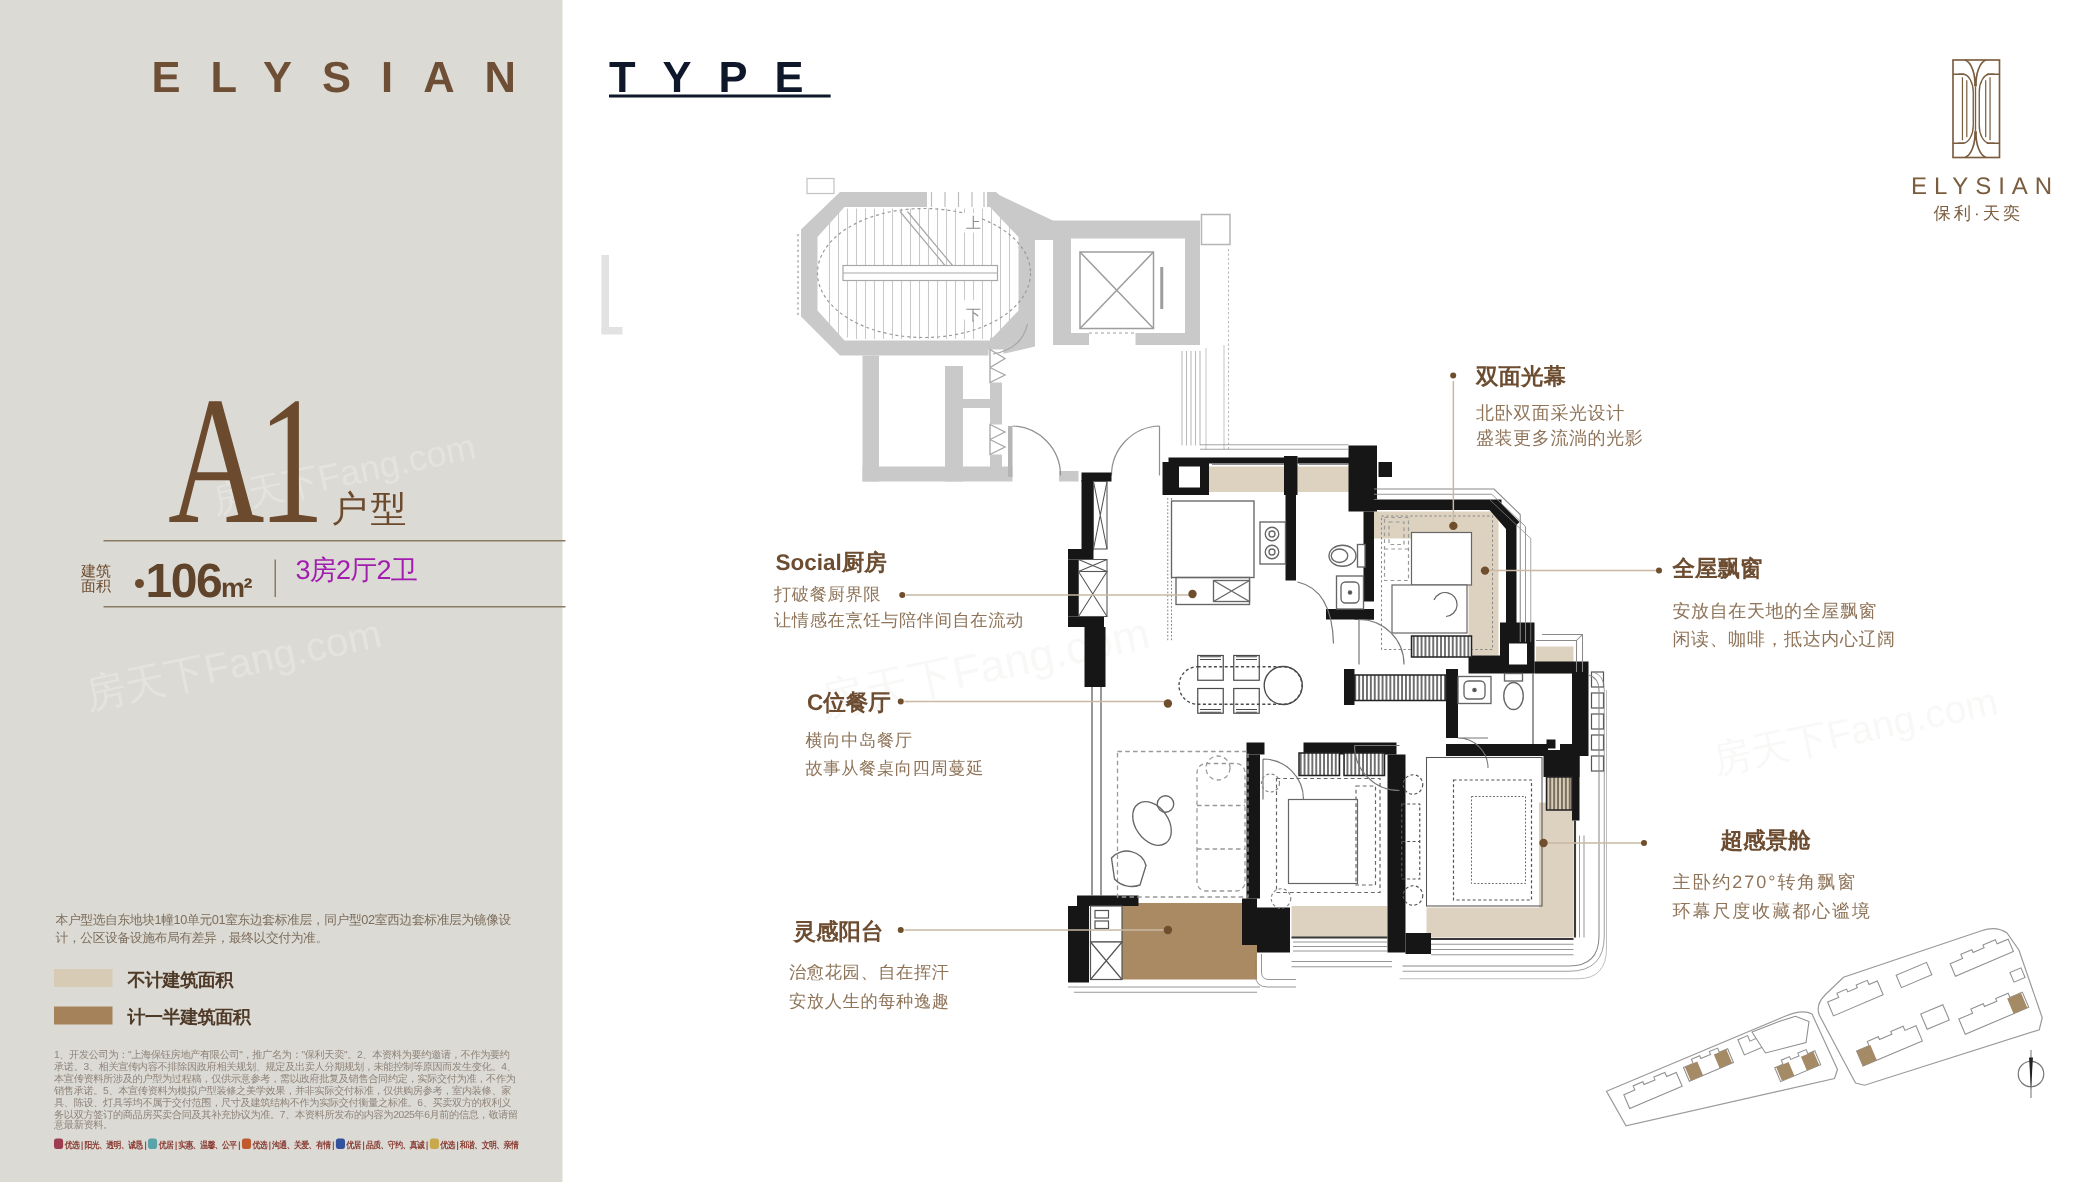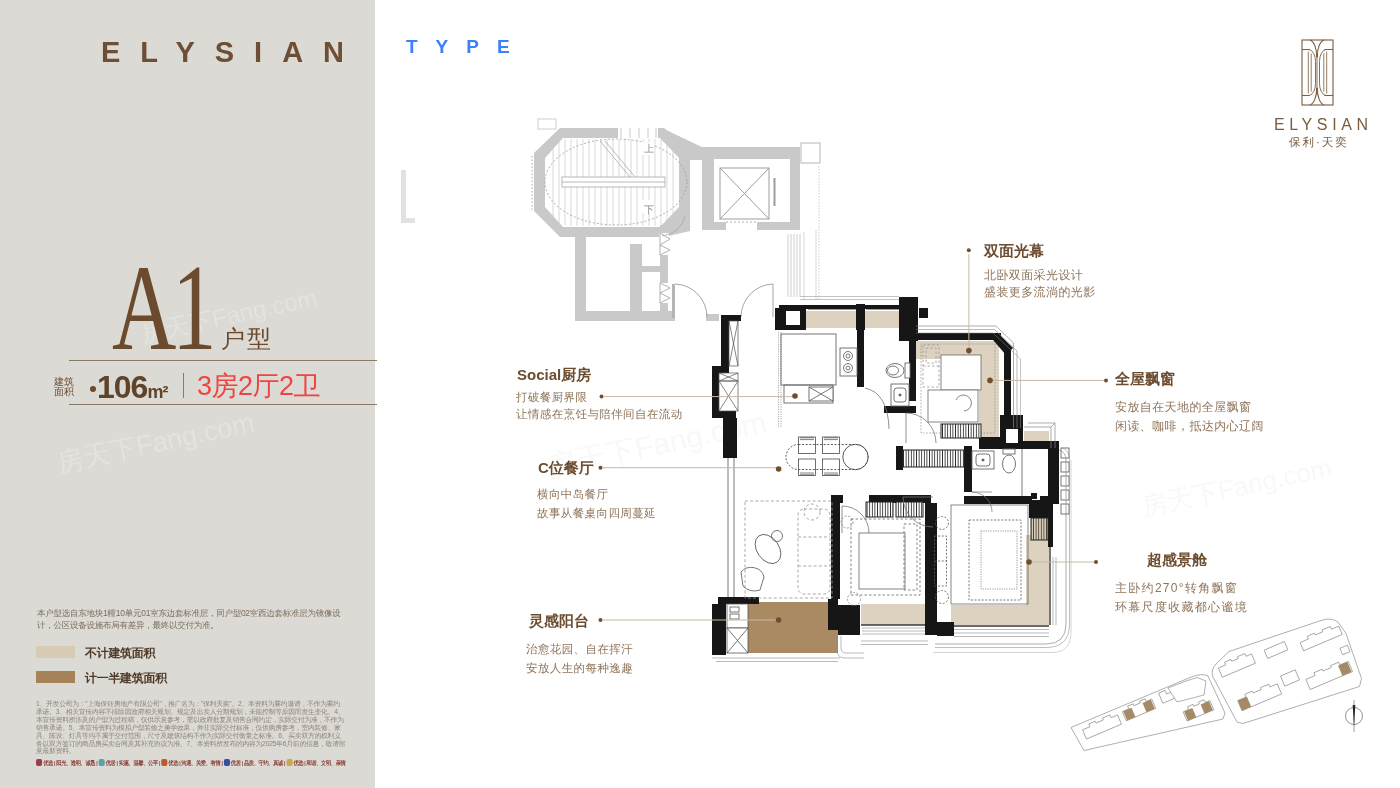--- a/index.html
+++ b/index.html
@@ -18,37 +18,37 @@
 <div class="abs" style="left:55px;top:425px;color:rgba(255,255,255,0.25);font-size:27px;transform:rotate(-12deg);">房天下Fang.com</div>
 
 <div class="abs" style="left:140px;top:300px;color:rgba(255,255,255,0.25);font-size:24px;transform:rotate(-12deg);">房天下Fang.com</div>
 
 <div class="abs" style="left:545px;top:425px;color:rgba(120,110,95,0.05);font-size:30px;transform:rotate(-12deg);">房天下Fang.com</div>
 
 <div class="abs" style="left:1140px;top:470px;color:rgba(120,110,95,0.05);font-size:26px;transform:rotate(-12deg);">房天下Fang.com</div>
 
 <div class="abs" style="left:101px;top:36px;font-size:29px;font-weight:bold;color:#6e4f35;letter-spacing:20px;">ELYSIAN</div>
 
-<div class="abs" style="left:406px;top:36px;font-size:19px;font-weight:bold;color:#3b82f6;letter-spacing:18px;">TYPE</div>
+<div class="abs" style="left:406px;top:36px;font-size:29px;font-weight:bold;color:#0f172a;letter-spacing:18px;text-decoration:underline;">TYPE</div>
 
 <div class="abs" style="left:112px;top:238px;font-family:'Liberation Serif',serif;font-size:122px;color:#6b4a2e;transform:scale(0.73,1);transform-origin:0 0;letter-spacing:-6px;">A1</div>
 
 <div class="abs" style="left:221px;top:323px;font-size:24px;color:#6b4a2e;letter-spacing:2px;">户型</div>
 
 <div class="abs" style="left:69px;top:360px;width:308px;height:1px;background:#8a7a66;"></div>
 
 <div class="abs" style="left:54px;top:377px;font-size:10px;line-height:10px;color:#6b4a2e;">建筑<br>面积</div>
 
 <div class="abs" style="left:90px;top:386px;width:6px;height:6px;border-radius:50%;background:#6b4a2e;"></div>
 
 <div class="abs" style="left:97px;top:369px;font-size:32px;font-weight:bold;color:#5f432a;letter-spacing:-1px;">106<span style="font-size:18px;">m²</span></div>
 
 <div class="abs" style="left:183px;top:373px;width:1px;height:25px;background:#8a7a66;"></div>
 
-<div class="abs" style="left:197px;top:368px;font-size:27px;color:#ef4444;letter-spacing:-0.5px;">3房2厅2卫</div>
+<div class="abs" style="left:197px;top:368px;font-size:18px;color:#a21caf;letter-spacing:-0.5px;">3房2厅2卫</div>
 
 <div class="abs" style="left:69px;top:404px;width:308px;height:1px;background:#8a7a66;"></div>
 
 <div class="abs" style="left:37px;top:607px;width:312px;font-size:8.5px;line-height:12.3px;letter-spacing:-0.25px;color:#7d6e5d;">本户型选自东地块1幢10单元01室东边套标准层，同户型02室西边套标准层为镜像设计，公区设备设施布局有差异，最终以交付为准。</div>
 
 <div class="abs" style="left:36px;top:646px;width:39px;height:12px;background:#d8cbb5;"></div>
 
 <div class="abs" style="left:85px;top:645px;font-size:12px;letter-spacing:-0.3px;font-weight:bold;color:#4f3a28;">不计建筑面积</div>
 
 <div class="abs" style="left:36px;top:671px;width:39px;height:12px;background:#a5825a;"></div>

